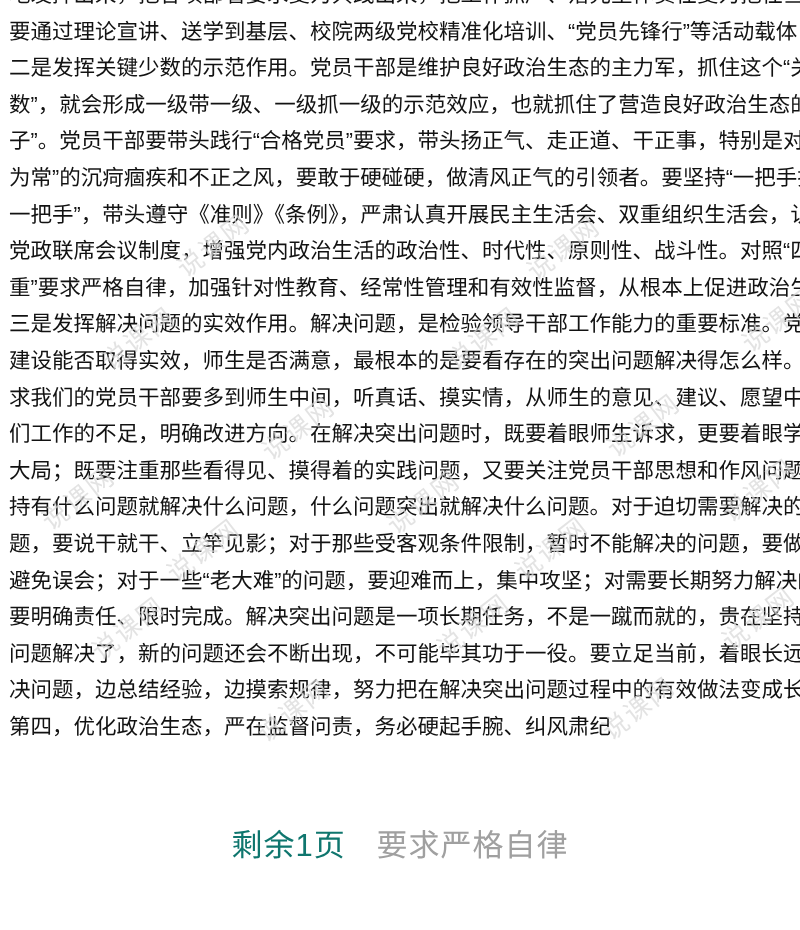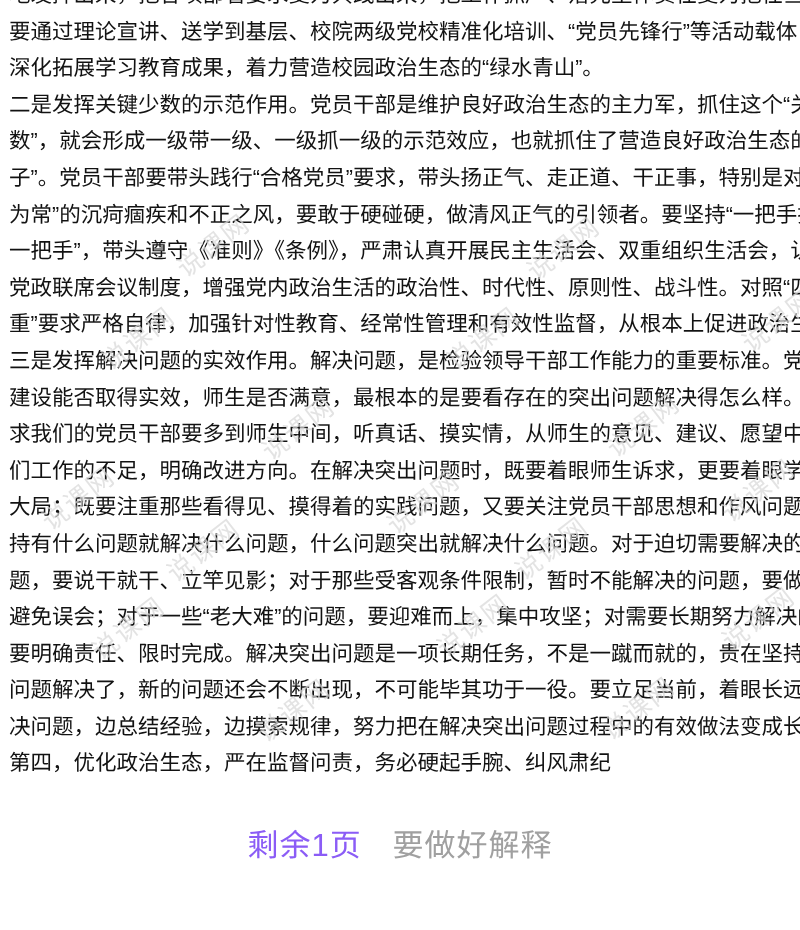--- a/index.html
+++ b/index.html
@@ -96,21 +96,20 @@
 </head>
 <body>
 
 <div id="page" style="background: rgb(255, 255, 255);">
 
   <div id="doc-body" style="color: rgb(18, 18, 18);">
     <div id="text-clip">
       <div id="text-inner">
           <p class="doc-line">地发挥出来，把各项部署要求变为共践出来，把工作抓严、落先主体责任变为把任当起来。</p>
           <p class="doc-line">要通过理论宣讲、送学到基层、校院两级党校精准化培训、“党员先锋行”等活动载体，不断</p>
-          <p class="doc-line">深化拓展学习教育成果，着力营造校园政治生态的“绿水青山”。</p>
           <p class="doc-line">二是发挥关键少数的示范作用。党员干部是维护良好政治生态的主力军，抓住这个“关键少</p>
           <p class="doc-line">数”，就会形成一级带一级、一级抓一级的示范效应，也就抓住了营造良好政治生态的“牛鼻</p>
           <p class="doc-line">子”。党员干部要带头践行“合格党员”要求，带头扬正气、走正道、干正事，特别是对“习以</p>
           <p class="doc-line">为常”的沉疴痼疾和不正之风，要敢于硬碰硬，做清风正气的引领者。要坚持“一把手抓”“抓</p>
           <p class="doc-line">一把手”，带头遵守《准则》《条例》，严肃认真开展民主生活会、双重组织生活会，认真执行</p>
           <p class="doc-line">党政联席会议制度，增强党内政治生活的政治性、时代性、原则性、战斗性。对照“四个注</p>
           <p class="doc-line">重”要求严格自律，加强针对性教育、经常性管理和有效性监督，从根本上促进政治生态不</p>
           <p class="doc-line">三是发挥解决问题的实效作用。解决问题，是检验领导干部工作能力的重要标准。党风廉政</p>
           <p class="doc-line">建设能否取得实效，师生是否满意，最根本的是要看存在的突出问题解决得怎么样。这就要</p>
           <p class="doc-line">求我们的党员干部要多到师生中间，听真话、摸实情，从师生的意见、建议、愿望中查找我</p>
@@ -141,18 +140,18 @@
       <span class="watermark" style="left: 160px; top: 530px; color: rgb(217, 217, 217);">说课网</span>
       <span class="watermark" style="left: 508px; top: 528px; color: rgb(217, 217, 217);">说课网</span>
       <span class="watermark" style="left: 85px; top: 608px; color: rgb(217, 217, 217);">说课网</span>
       <span class="watermark" style="left: 430px; top: 605px; color: rgb(217, 217, 217);">说课网</span>
       <span class="watermark" style="left: 715px; top: 598px; color: rgb(217, 217, 217);">说课网</span>
       <span class="watermark" style="left: 250px; top: 690px; color: rgb(217, 217, 217);">说课网</span>
       <span class="watermark" style="left: 595px; top: 688px; color: rgb(217, 217, 217);">说课网</span>
     </div>
 
   <div id="footer-notice">
-    <span class="notice-text" style="color: #8b5cf6;">剩余1页</span>
+    <span class="notice-text" style="color: #0f766e;">剩余1页</span>
     <span class="notice-gap"></span>
-    <span class="notice-text" style="color: rgb(160, 160, 160);">要做好解释</span>
+    <span class="notice-text" style="color: rgb(160, 160, 160);">要求严格自律</span>
   </div>
 
 </div>
 
 </body></html>

